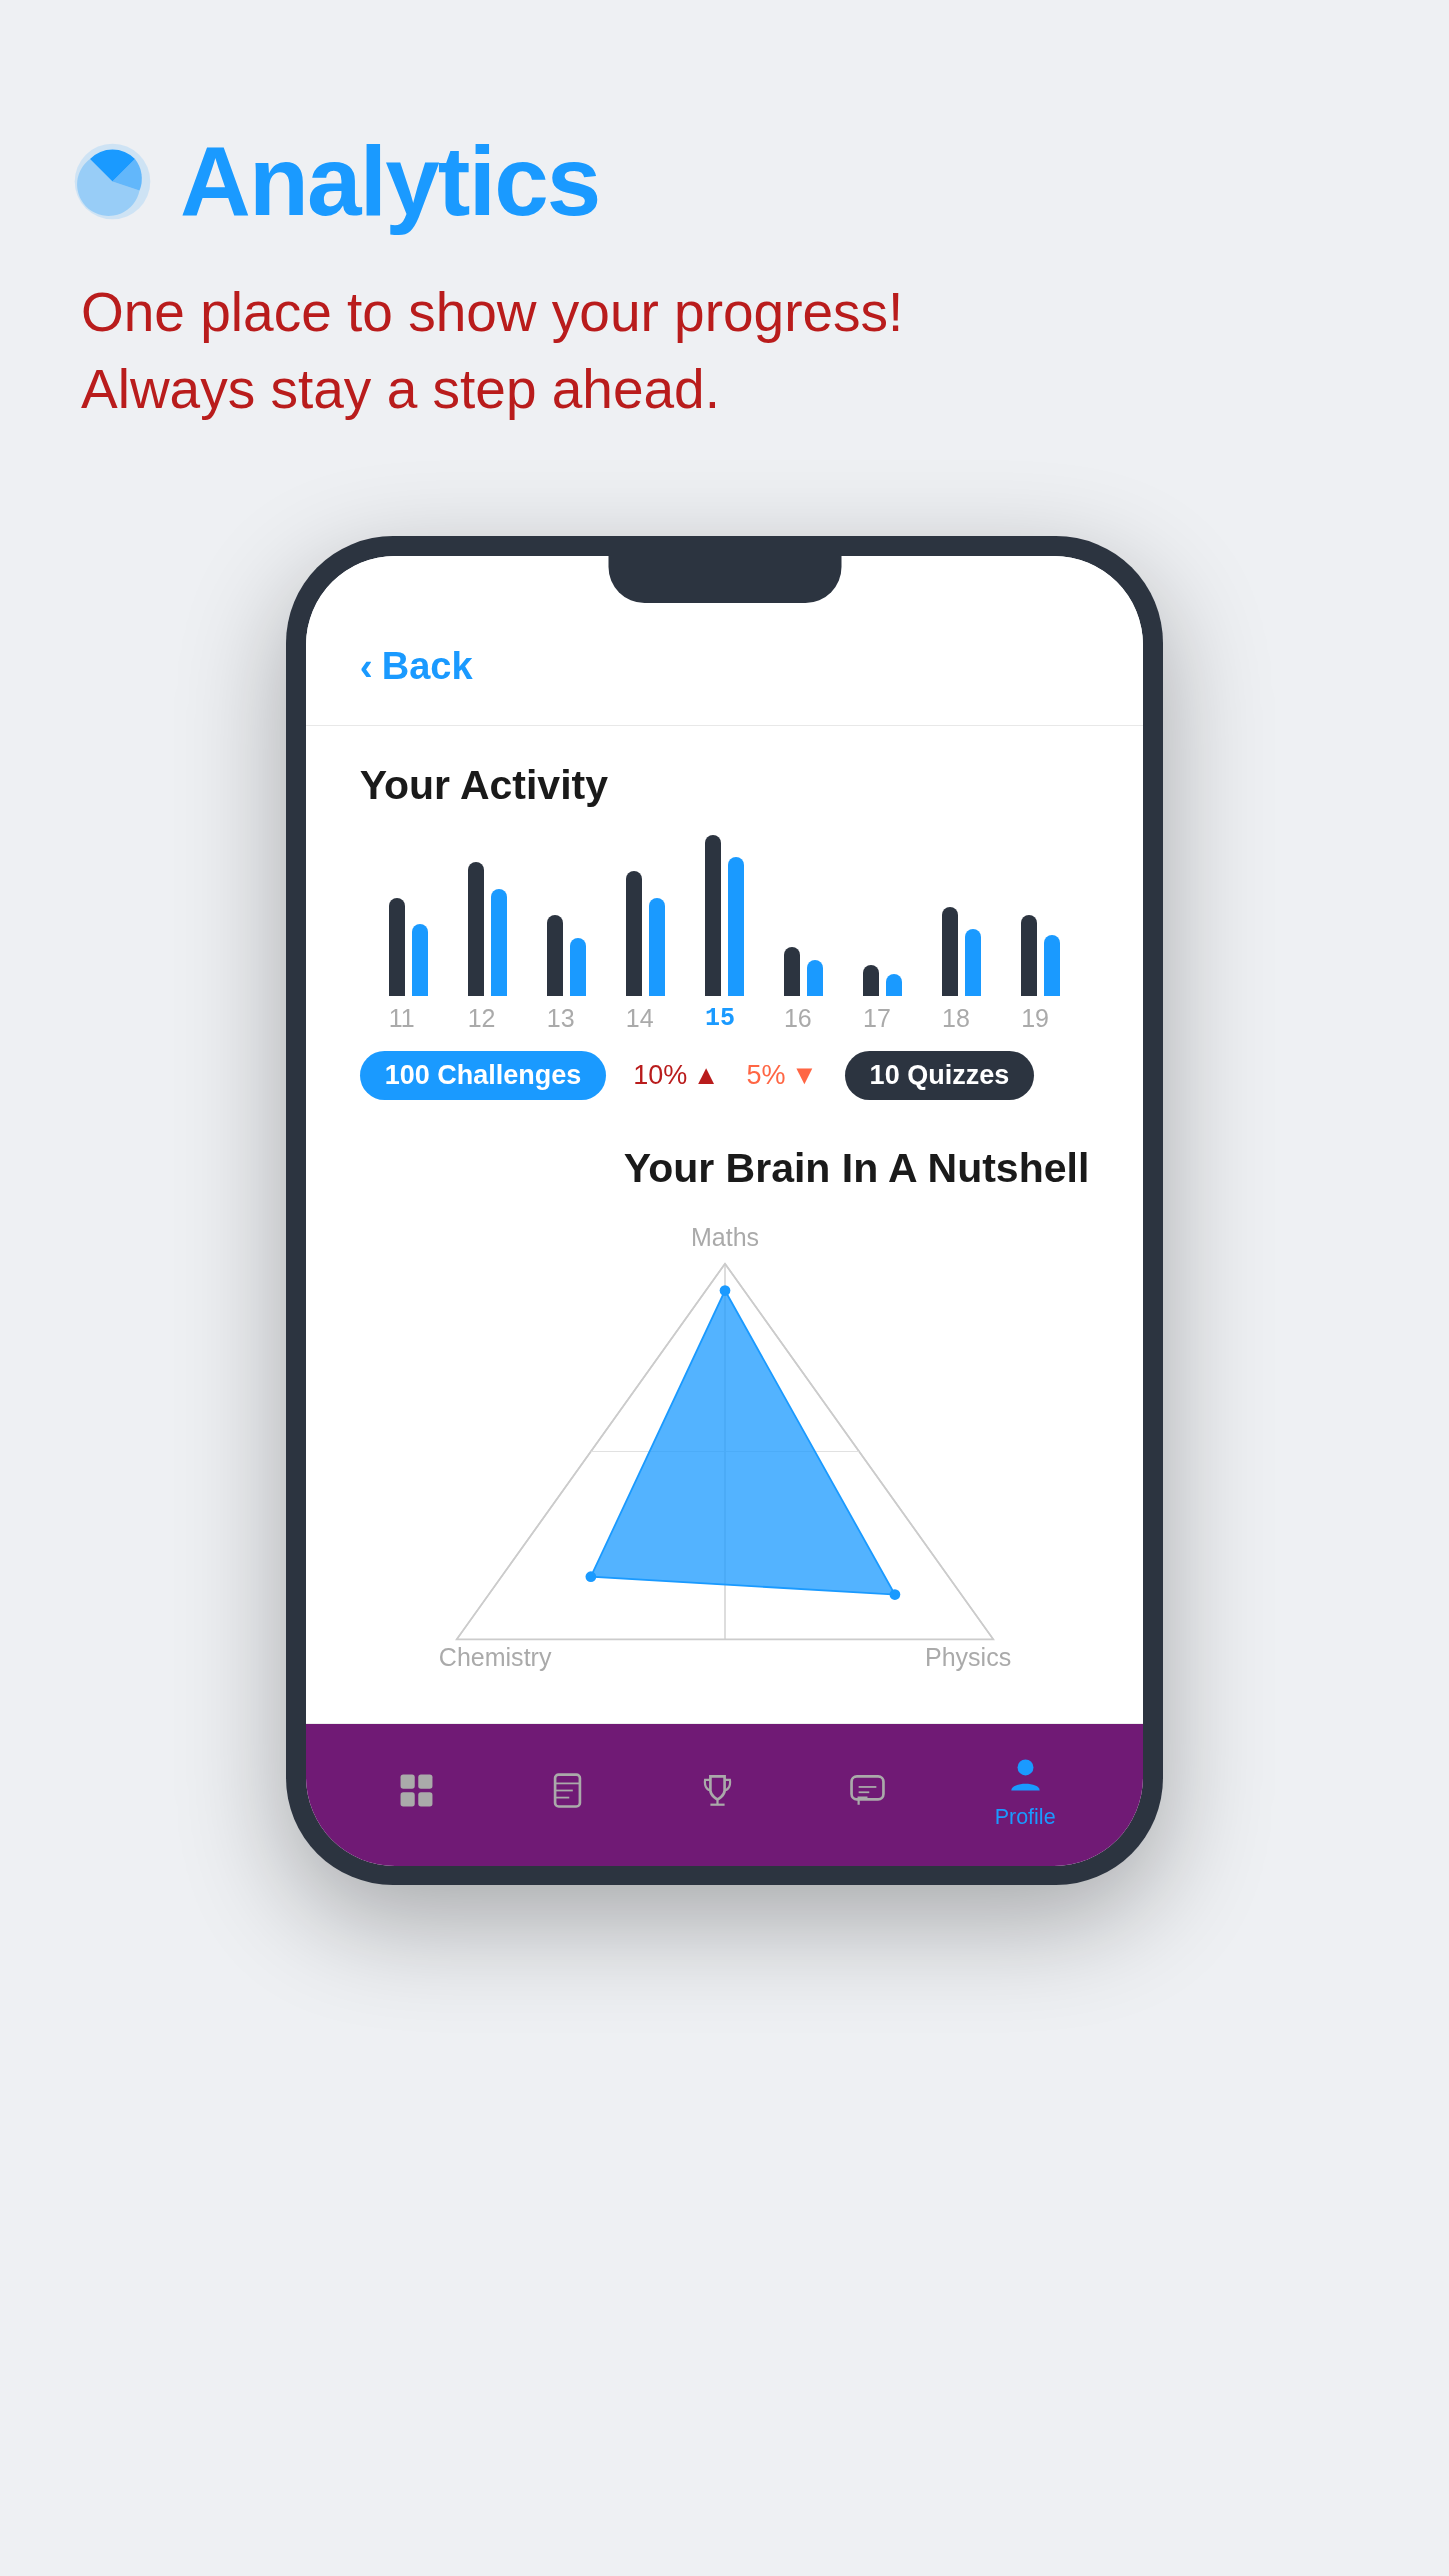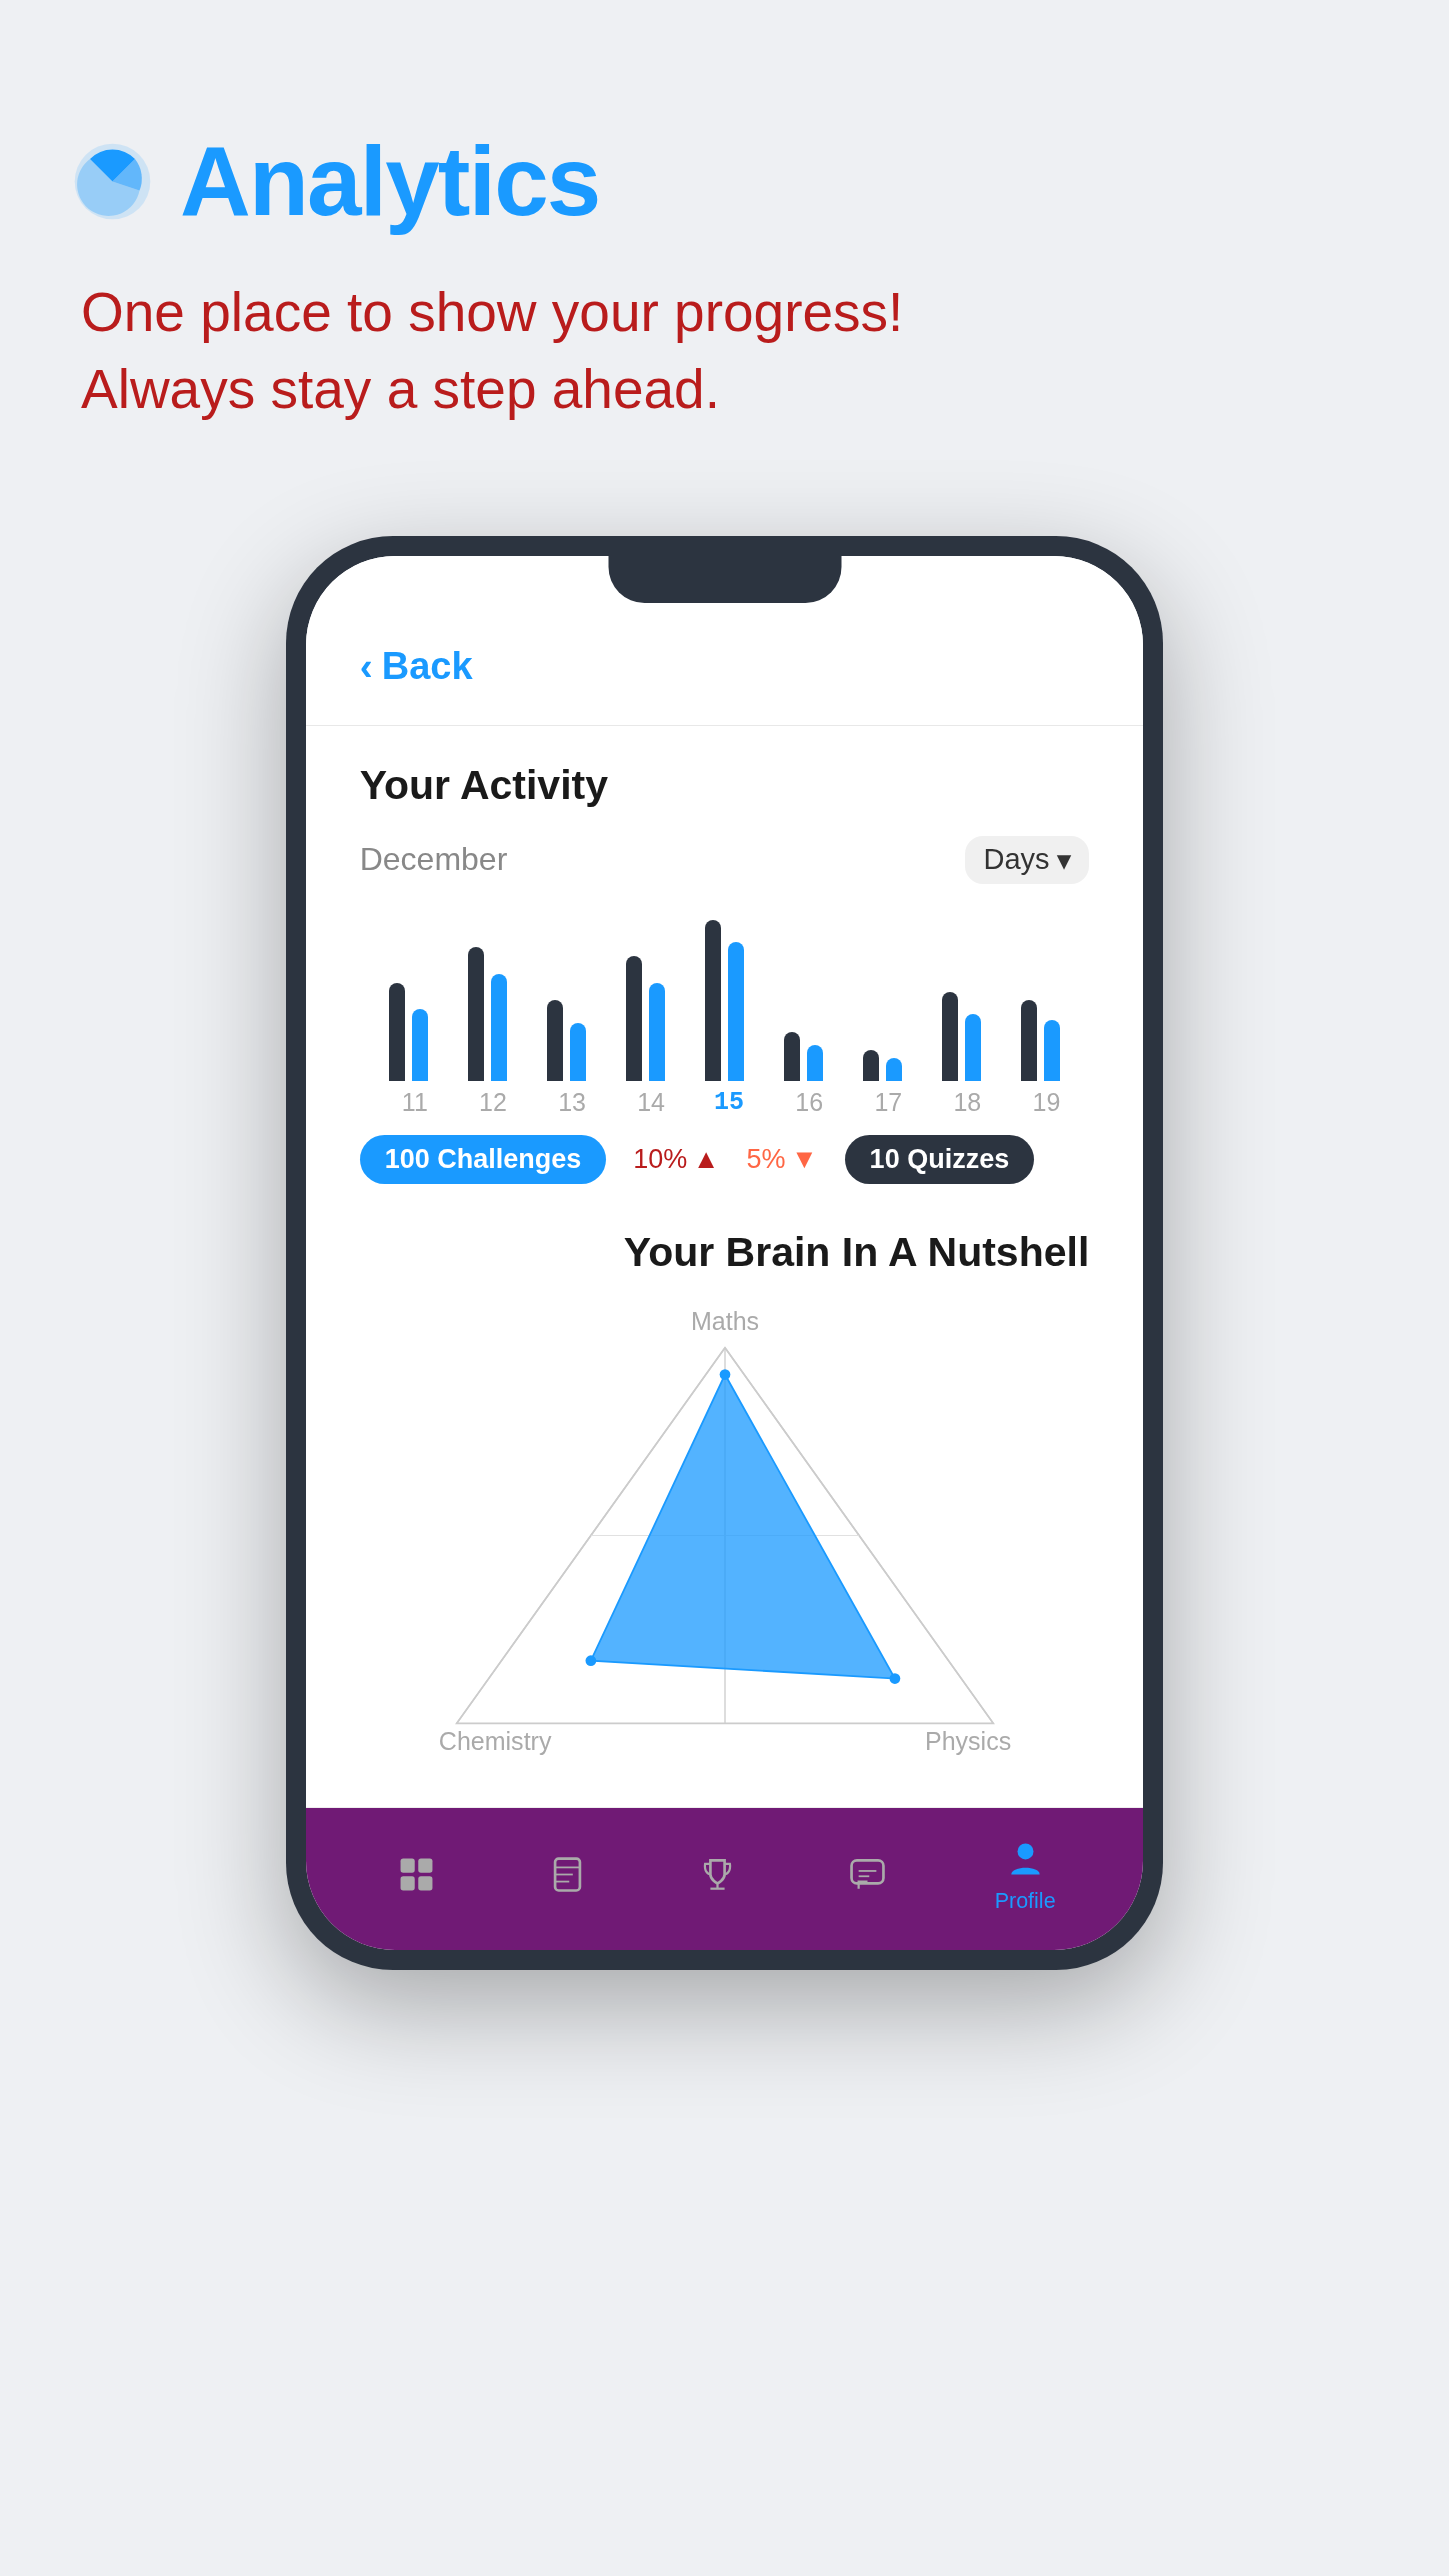--- a/index.html
+++ b/index.html
@@ -134,21 +134,21 @@
       display: flex;
       align-items: flex-end;
       justify-content: space-around;
       height: 197px;
       margin-bottom: 18px;
       padding: 0 9px;
     }
     .bar-group {
       display: flex;
       flex-direction: column;
-      align-items: flex-end;
+      align-items: flex-start;
       gap: 0;
     }
     .bar-pair {
       display: flex;
       align-items: flex-end;
       gap: 7.2px;
       height: 179px;
     }
     .bar {
       width: 16px;
@@ -276,27 +276,20 @@
         <div class="back-btn">
           <span class="back-chevron">‹</span>
           <span>Back</span>
         </div>
 
         <div class="divider"></div>
 
         <div>
           <div class="section-title">Your Activity</div>
 
-          <div class="activity-header">
-            <span class="month-label">December</span>
-            <div class="days-selector">
-              <span>Days</span>
-              <span>▾</span>
-            </div>
-          </div>
 
           <div class="bar-chart">
 
             <div class="bar-group">
               <div class="bar-pair">
                 <div class="bar bar-dark" style="height:98px"></div>
                 <div class="bar bar-blue" style="height:72px"></div>
               </div>
               <div class="bar-label">11</div>
             </div>

